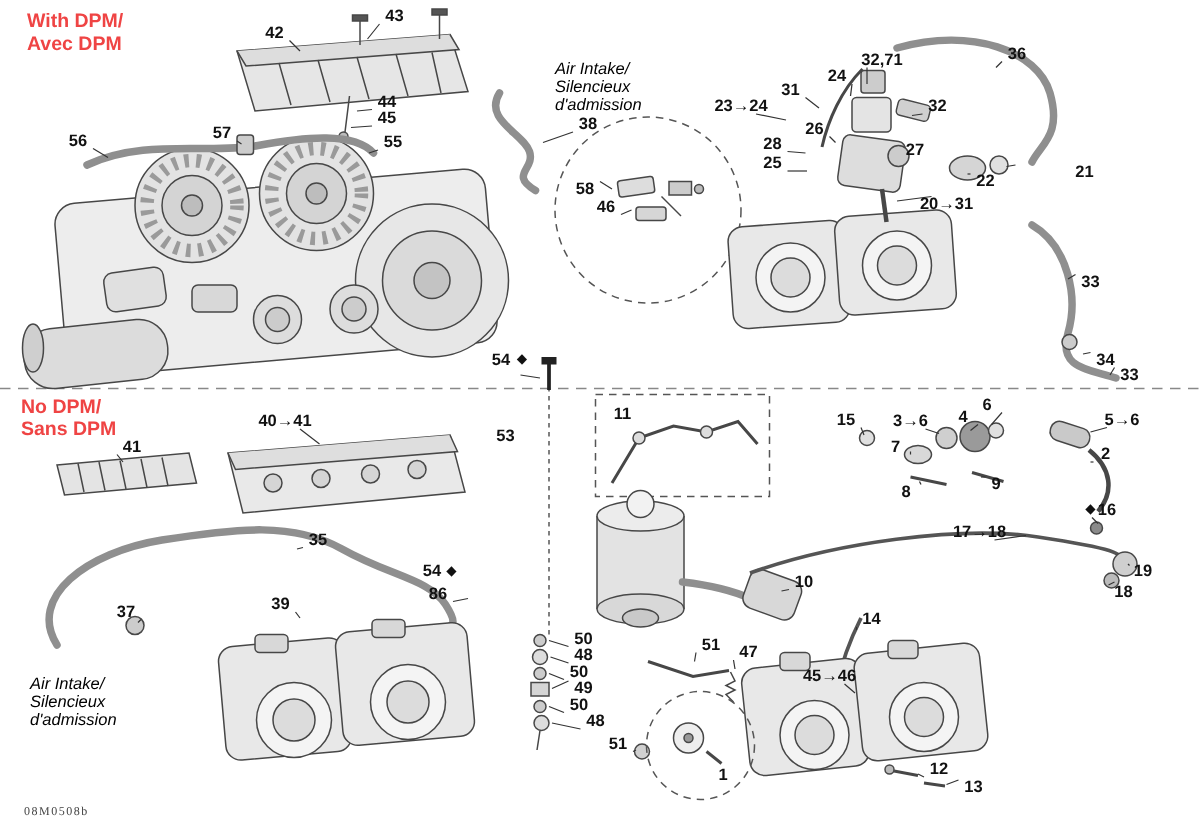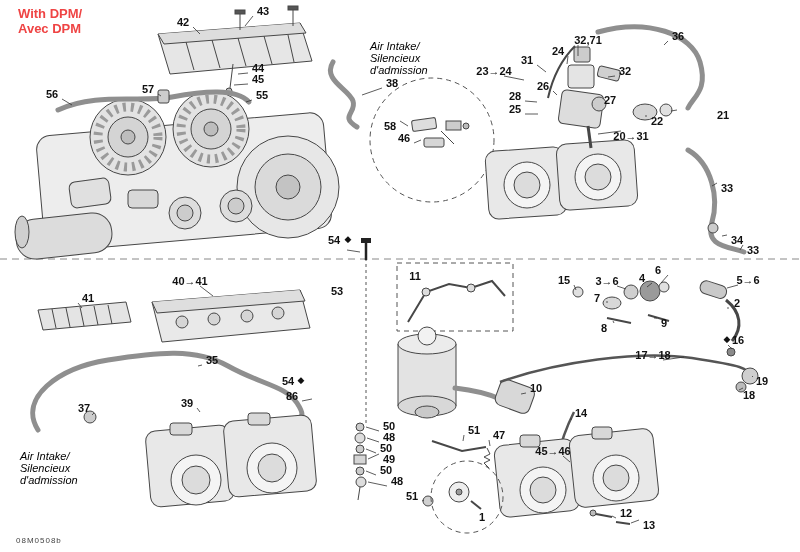--- a/index.html
+++ b/index.html
@@ -21,21 +21,21 @@
     font-size:9px;color:#111;
   }
   .title{
     position:absolute;font-weight:bold;font-size:13px;line-height:15px;
     color:#ef4444;white-space:pre-line;
   }
   .note{
     position:absolute;font-size:11px;line-height:12px;text-align:left;
     color:#000;white-space:pre-line;font-style:italic;
   }
-  .footer-code{position:absolute;left:16px;top:536px;font-size:8px;color:#444;letter-spacing:1px;}
+  .footer-code{position:absolute;left:16px;top:536px;font-size:8px;color:#444;letter-spacing:1px;font-family:Liberation Serif, serif;}
 </style>
 </head>
 <body>
 
 <div class="stage">
 
   <svg id="art" width="800" height="552" viewBox="0 0 800 552">
 
     <line x1="0" y1="259" x2="800" y2="259" stroke="#888" stroke-dasharray="7 5"></line>
 
@@ -295,20 +295,22 @@
         <line x1="489" y1="440" x2="490" y2="446" class="leader"></line>
         <line x1="422" y1="501" x2="424" y2="500" class="leader"></line>
         <line x1="563" y1="456" x2="570" y2="462" class="leader"></line>
         <line x1="616" y1="518" x2="612" y2="516" class="leader"></line>
         <line x1="639" y1="520" x2="631" y2="523" class="leader"></line>
       </g>
   </svg>
 
   <div class="title" style="left:18px;top:6px;">With DPM/
 Avec DPM</div>
+  <div class="title" style="left:14px;top:263px;">No DPM/
+Sans DPM</div>
   <div class="note" style="left:370px;top:40px;width:106px;">Air Intake/
 Silencieux
 d'admission</div>
   <div class="note" style="left:20px;top:450px;width:104px;">Air Intake/
 Silencieux
 d'admission</div>
   <div class="footer-code">08M0508b</div>
 
   <div id="callout-layer">
       <div class="callout" style="left: 263px; top: 11px;">43</div>

